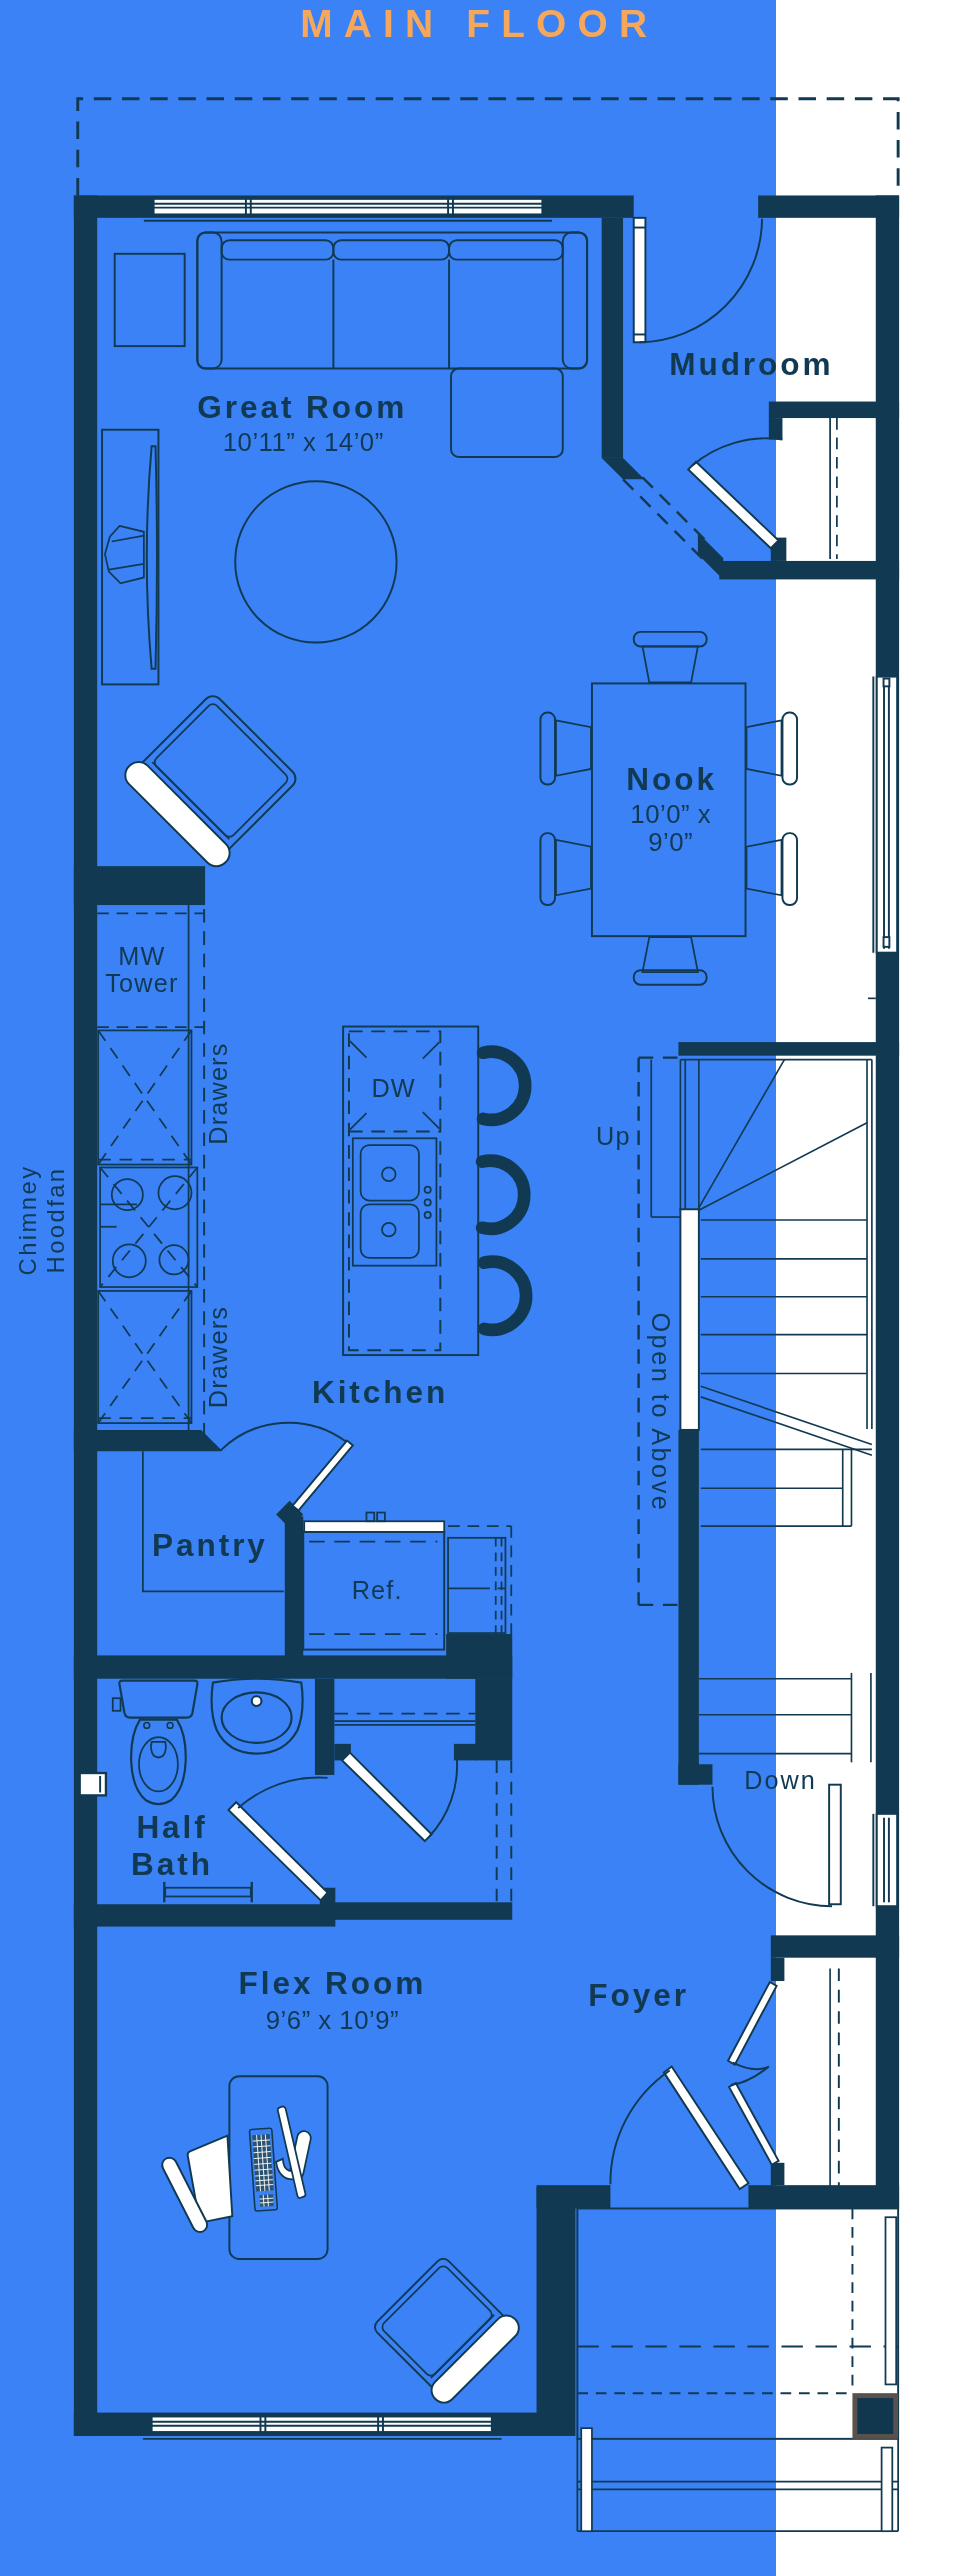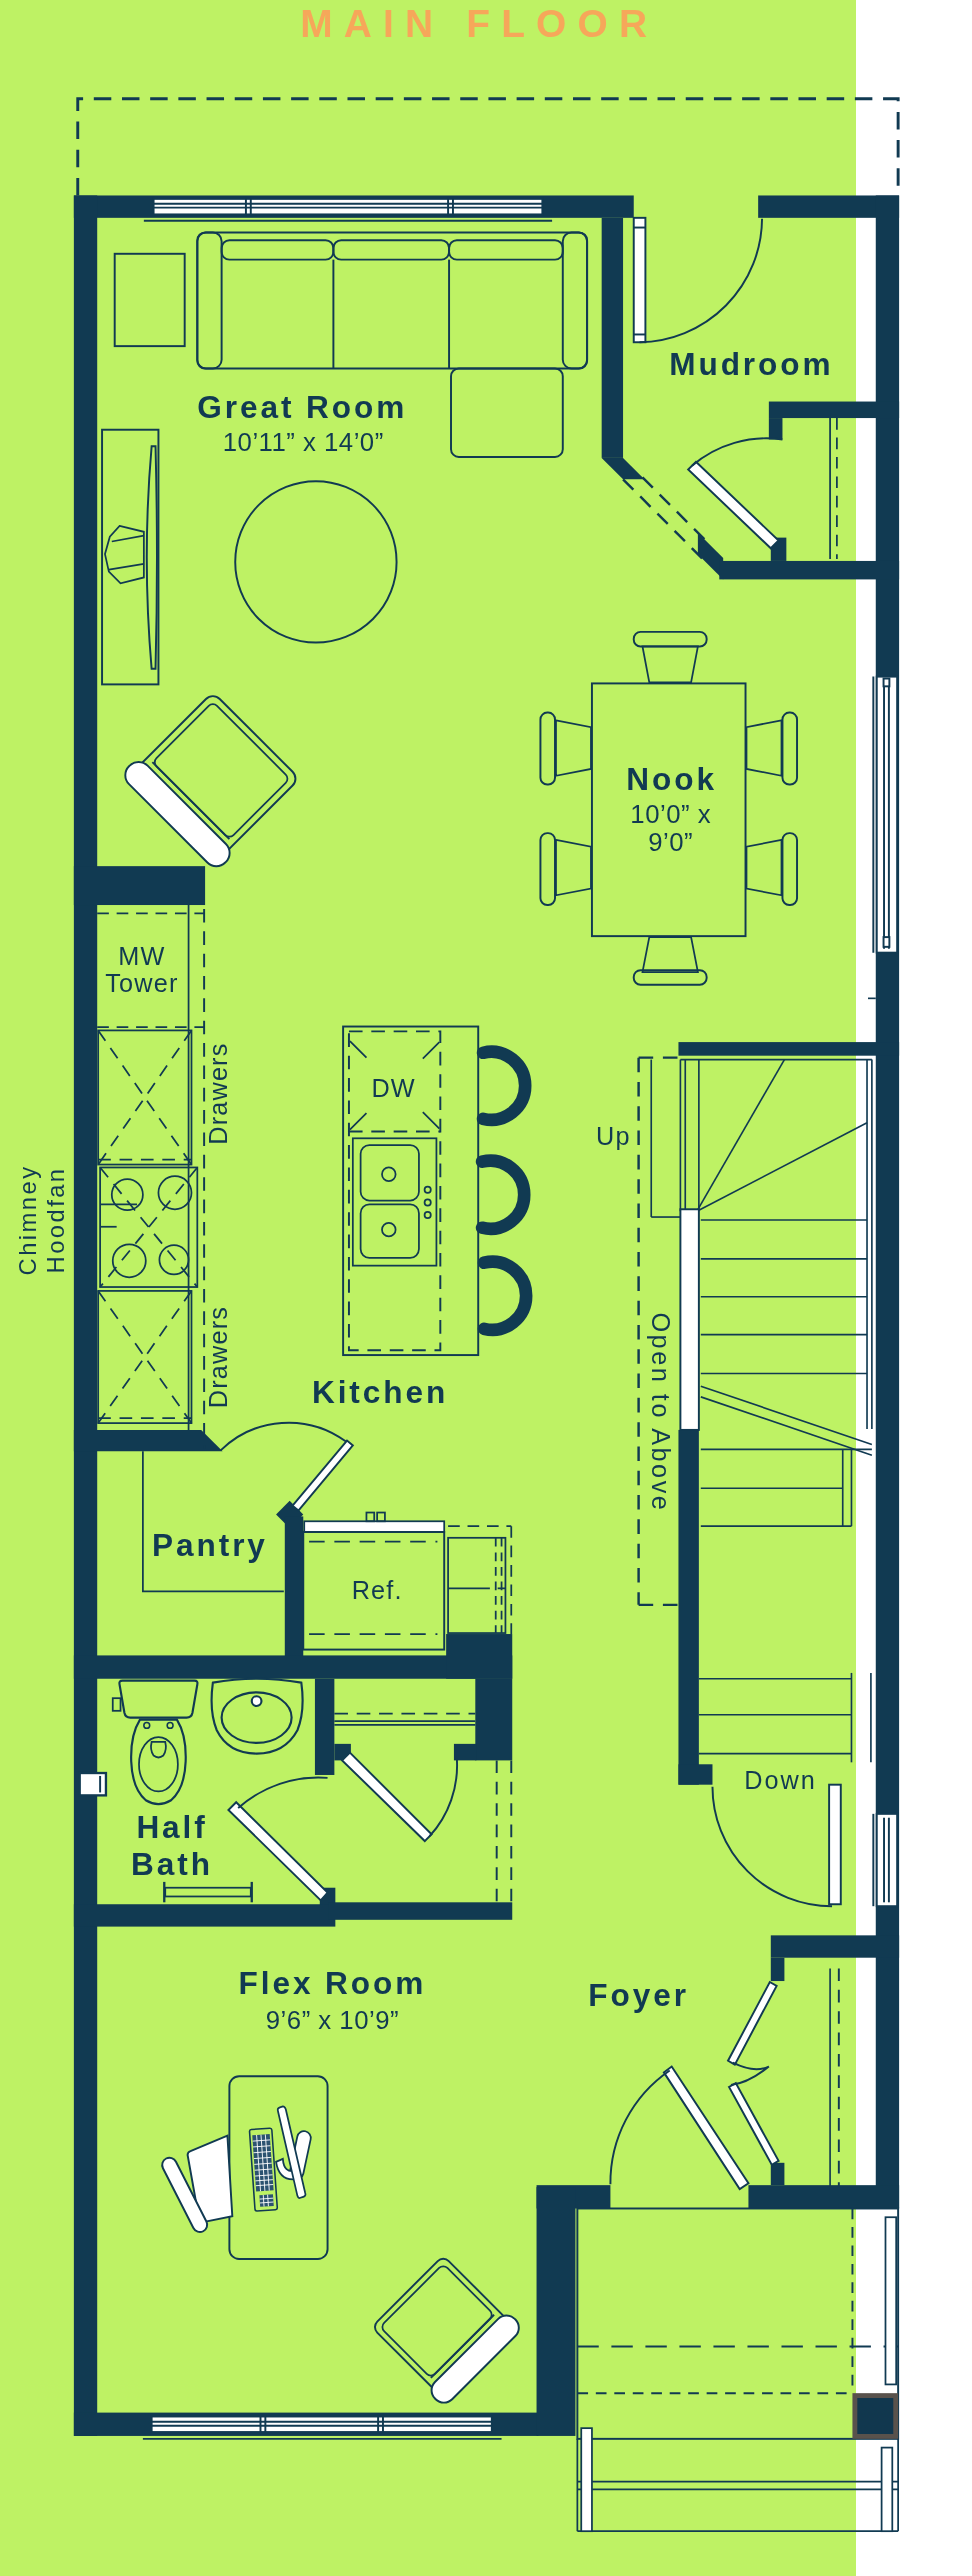--- a/index.html
+++ b/index.html
@@ -1,16 +1,16 @@
 <!DOCTYPE html>
 <html><head>
 <meta charset="utf-8">
 <style>
   html,body{margin:0;padding:0;background:#ffffff;}
-  .page{width:856px;height:2576px;position:relative;background:#bef264;}
+  .page{width:776px;height:2576px;position:relative;background:#3b82f6;}
   svg{display:block;}
   text{font-family:"Liberation Sans",sans-serif;fill:#113a52;}
   .room{font-weight:bold;font-size:32.5px;letter-spacing:3px;}
   .dim{font-size:26.5px;letter-spacing:0.5px;}
   .lbl{font-size:26px;letter-spacing:1.2px;}
   .title{font-weight:bold;font-size:40px;letter-spacing:11.5px;fill:#f6a75a;}
 </style>
 </head>
 <body>
 <div class="page">

